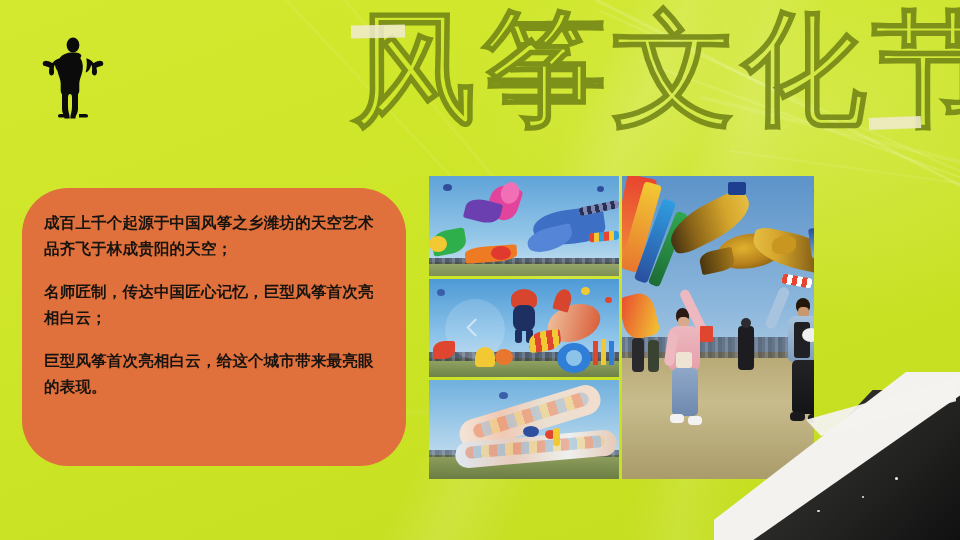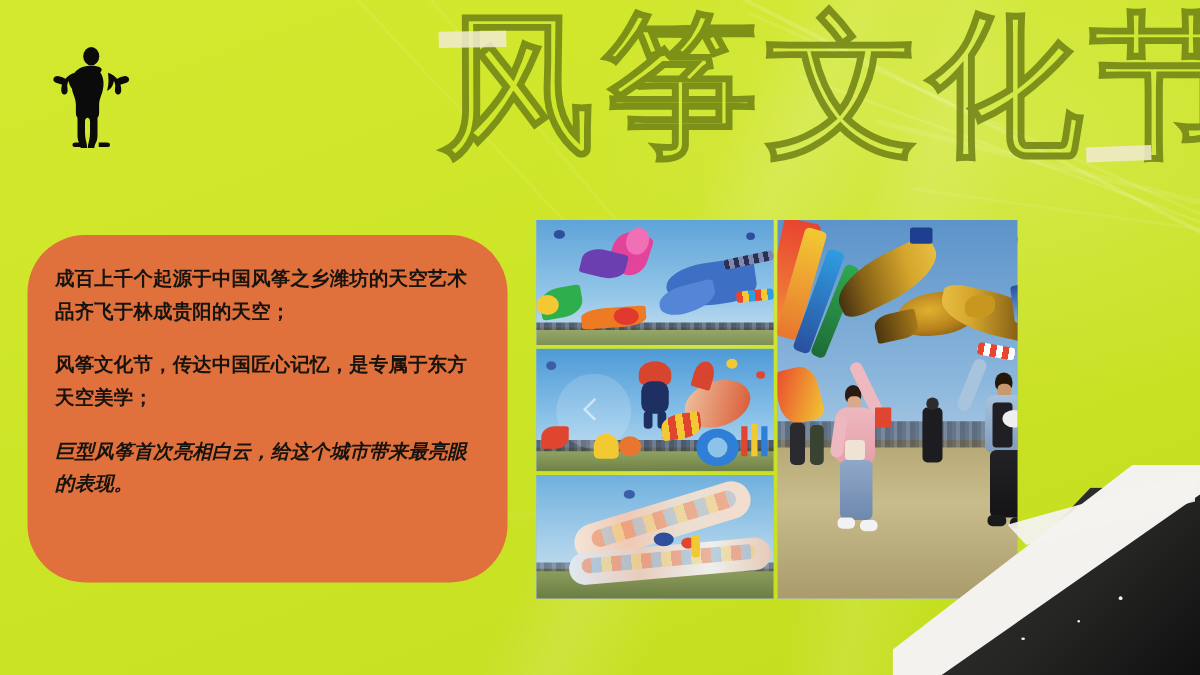--- a/index.html
+++ b/index.html
@@ -63,21 +63,21 @@
     border-radius:46px 46px 46px 46px;
     box-sizing:border-box;
     padding:22px 26px 0 22px;
   }
   .card p{
     margin:0 0 17px 0;
     font-size:15.5px;line-height:26px;color:#17130f;font-weight:700;
     font-family:"DejaVu Sans","Liberation Sans",sans-serif;
     letter-spacing:.2px;
   }
-  .card p:last-child{margin-bottom:0;font-style:italic;}
+  .card p:last-child{margin-bottom:0;}
 
   
   .collage{position:absolute;left:429px;top:176px;width:385px;height:303px;display:flex;gap:3px;}
   .col-left{width:190px;display:flex;flex-direction:column;gap:3px;}
   .ph{position:relative;overflow:hidden;background:#8fbde0;}
   .ph-1{height:100px;}
   .ph-2{height:99px;}
   .ph-3{height:99px;}
   .col-right{flex:1;position:relative;overflow:hidden;background:#7fb2dd;}
 
@@ -189,21 +189,21 @@
 
           <path d="M18.6 86.0 l6.4 0 l0 3.6 l-7.4 0 c-1.0 0-1.6-0.7-1.6-1.8 C16.0 86.7 17.0 86.0 18.6 86.0 Z"></path>
           <path d="M43.4 86.0 l-6.4 0 l0 3.6 l7.4 0 c1.0 0 1.6-0.7 1.6-1.8 C46.0 86.7 45.0 86.0 43.4 86.0 Z"></path>
         </g>
       </svg>
     </span>
   </div>
 
   <div class="card">
     <p>成百上千个起源于中国风筝之乡潍坊的天空艺术品齐飞于林成贵阳的天空；</p>
-    <p>风筝文化节，传达中国匠心记忆，是专属于东方天空美学；</p>
+    <p>名师匠制，传达中国匠心记忆，巨型风筝首次亮相白云；</p>
     <p>巨型风筝首次亮相白云，给这个城市带来最亮眼的表现。</p>
   </div>
 
   <div class="collage">
 
     <div class="col-left">
 
       <div class="ph ph-1">
         <div class="sky" style="background:linear-gradient(#5fa3d8 0%,#93c6e8 60%,#cfe3f0 100%)"></div>
         <div class="ground" style="height:14%;background:linear-gradient(#9aaa6e,#7d8f52)"></div>

